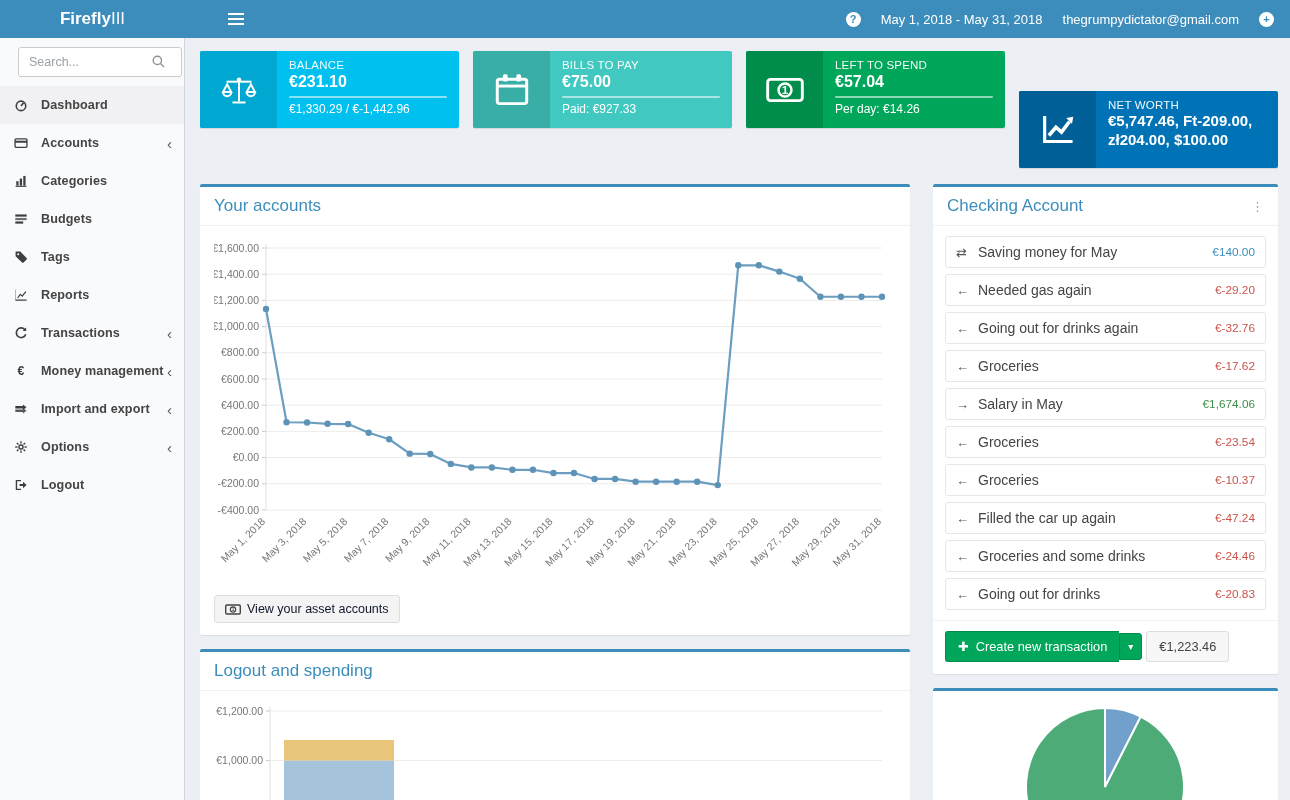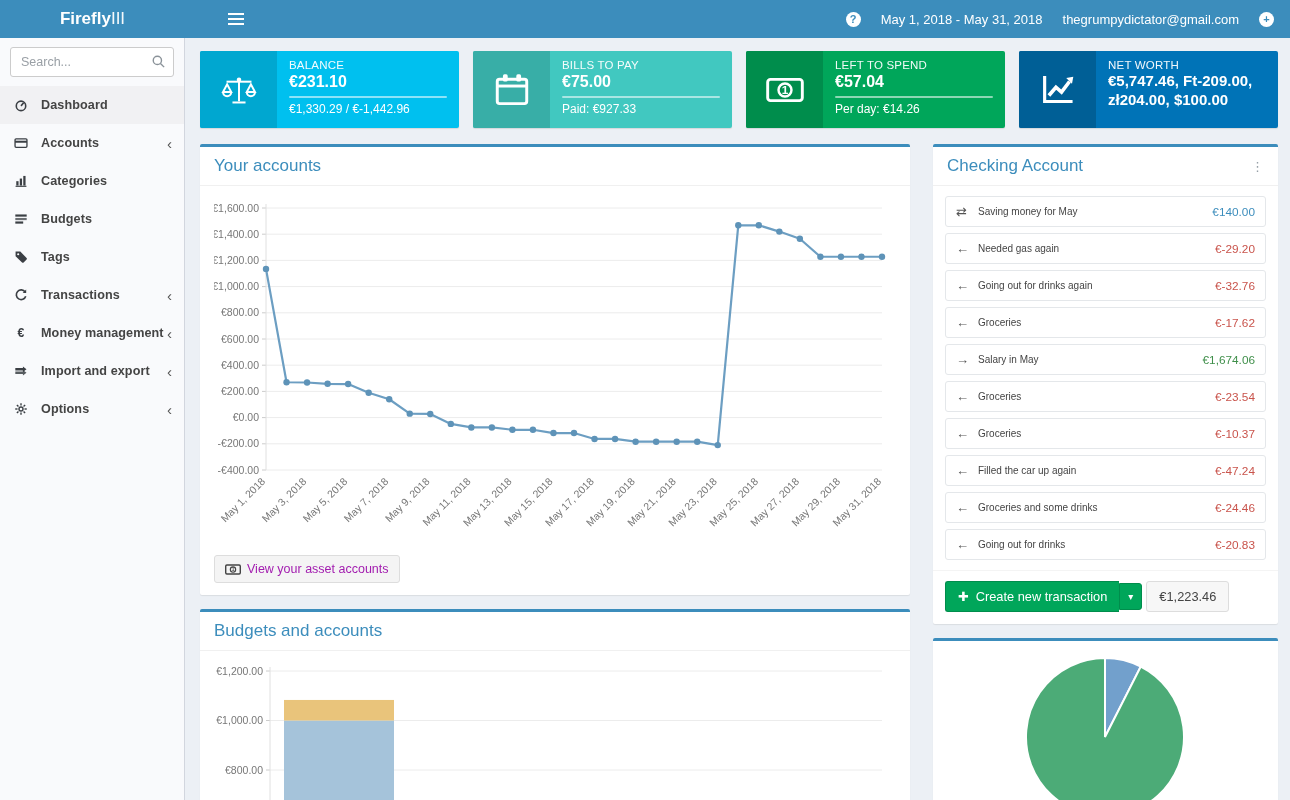--- a/index.html
+++ b/index.html
@@ -13,21 +13,21 @@
   .brand span { font-weight:300; opacity:.95; }
   .hamburger { width:44px; display:flex; flex-direction:column; gap:3px; align-items:center; justify-content:center; cursor:pointer; }
   .hamburger i { display:block; width:16px; height:2px; background:#fff; }
   .nav-right { margin-left:auto; display:flex; align-items:center; gap:20px; padding-right:16px; color:#fff; font-size:13px; }
   .nav-circle { width:15px; height:15px; border-radius:50%; background:#fff; color:#3c8dbc; font-size:11px; font-weight:700; display:flex; align-items:center; justify-content:center; cursor:pointer; }
   .nav-text { cursor:pointer; }
 
   
   .sidebar { position:fixed; top:38px; left:0; bottom:0; width:185px; background:#f9fafc; border-right:1px solid #d2d6de; }
   .search-wrap { margin:9px 10px; position:relative; }
-  .search-wrap input { width:100%; height:30px; border:1px solid #ccc; border-radius:3px; background:#fff; padding:0 12px 0 10px; font-size:12.5px; color:#555; font-family:inherit; outline:none; }
+  .search-wrap input { width:100%; height:30px; border:1px solid #ccc; border-radius:3px; background:#fff; padding:0 12px 0 10px; font-size:12.5px; color:#555; font-family:inherit; outline:none;margin-left:8px; }
   .search-wrap input::placeholder { color:#9aa0a6; }
   .search-wrap svg { position:absolute; right:8px; top:7px; }
   .menu { margin-top:6px; }
   .menu-item { display:flex; align-items:center; height:38px; padding:0 12px 0 14px; color:#444; cursor:pointer; text-decoration:none; }
   .menu-item.active { background:#f1f1f3; }
   .mi-icon { width:20px; height:16px; margin-right:7px; color:#3b3f44; display:flex; align-items:center; }
   .mi-icon svg { width:14px; height:14px; fill:currentColor; }
   .mi-label { font-weight:700; font-size:12.6px; letter-spacing:.1px; }
   .mi-chevron { margin-left:auto; color:#555; font-size:15px; line-height:1; }
 
@@ -52,27 +52,27 @@
   
   .columns { display:flex; gap:23px; align-items:flex-start; }
   .col-left { width:710px; }
   .col-right { flex:1; }
   .panel { background:#fff; border-top:3px solid #3c8dbc; border-radius:2px; box-shadow:0 1px 1px rgba(0,0,0,.08); margin-bottom:14px; }
   .panel-head { display:flex; align-items:center; padding:9px 14px; border-bottom:1px solid #f0f0f0; }
   .panel-title { font-size:17px; color:#3c8dbc; cursor:pointer; }
   .panel-tools { margin-left:auto; color:#97a0a8; font-size:13px; cursor:pointer; }
   .panel-body { padding:8px 14px 12px 14px; }
 
-  .btn-default { display:inline-flex; align-items:center; gap:6px; background:#f4f4f4; border:1px solid #ddd; border-radius:3px; color:#a21caf; font-size:12.5px; padding:6px 10px; cursor:pointer; font-family:inherit; margin-top:8px; }
+  .btn-default { display:inline-flex; align-items:center; gap:6px; background:#f4f4f4; border:1px solid #ddd; border-radius:3px; color:#0f172a; font-size:12.5px; padding:6px 10px; cursor:pointer; font-family:inherit; margin-top:8px; }
 
   
   .txn-list { padding:10px 12px 4px 12px; }
   .txn-row { display:flex; align-items:center; border:1px solid #e4e7ea; border-radius:3px; background:#fff; padding:7px 10px; margin-bottom:6px; cursor:pointer; }
   .txn-icon { width:22px; color:#555; font-size:13px; }
-  .txn-desc { font-size:10px; color:#444;text-align:right; }
+  .txn-desc { font-size:14px; color:#444;text-align:right; }
   .txn-amount { margin-left:auto; font-size:11.8px; }
   .amt-transfer { color:#3c8dbc; }
   .amt-neg { color:#c9544c; }
   .amt-pos { color:#3f8f4a; }
   .panel-footer { display:flex; align-items:center; padding:10px 12px 12px 12px; border-top:1px solid #f4f4f4; }
   .btn-green { display:inline-flex; align-items:center; gap:7px; background:#00a65a; border:1px solid #008d4c; border-right:none; color:#fff; font-size:12.8px; padding:7px 12px; border-radius:3px 0 0 3px; cursor:pointer; font-family:inherit; }
   .btn-green .plus { font-weight:700; }
   .btn-caret { background:#00a65a; border:1px solid #008d4c; border-left:1px solid #008d4c; color:#fff; padding:7px 8px; border-radius:0 3px 3px 0; font-size:10px; cursor:pointer; }
   .balance-chip { margin-left:4px; background:#f7f7f7; border:1px solid #ddd; border-radius:3px; padding:7px 12px; font-size:12.8px; color:#444; }
 
@@ -153,20 +153,29 @@
           <svg viewBox="0 0 16 16">
             <path d="M1.8 1.8h5.4l7.2 7.2a1.3 1.3 0 0 1 0 1.8l-3.4 3.4a1.3 1.3 0 0 1-1.8 0L1.8 7.2z" fill="currentColor"></path>
             <circle cx="4.8" cy="4.8" r="1.2" fill="#f9fafc"></circle>
           </svg>
         </span>
         <span class="mi-label">Tags</span>
       </a>
       <a class="menu-item">
         <span class="mi-icon">
           <svg viewBox="0 0 16 16">
+            <path d="M2 1.8v11.4h12.4v1.4H1.6V1.8z" fill="currentColor"></path>
+            <path d="M3.6 11 7 6.4l2.2 2L13 3.8l1.1.9-4.7 5.7-2.2-2-2.5 3.4z" fill="currentColor"></path>
+          </svg>
+        </span>
+        <span class="mi-label">Reports</span>
+      </a>
+      <a class="menu-item">
+        <span class="mi-icon">
+          <svg viewBox="0 0 16 16">
             <path d="M13.4 9.4A5.5 5.5 0 1 1 12.7 4.6" fill="none" stroke="currentColor" stroke-width="1.9"></path>
             <path d="M13.9 1.8v4h-4z" fill="currentColor"></path>
           </svg>
         </span>
         <span class="mi-label">Transactions</span>
         <span class="mi-chevron">‹</span>
       </a>
       <a class="menu-item">
         <span class="mi-icon">
           <svg viewBox="0 0 16 16">
@@ -197,20 +206,29 @@
               <line x1="12" y1="8" x2="14.6" y2="8"></line>
               <line x1="3.3" y1="3.3" x2="5.1" y2="5.1"></line>
               <line x1="10.9" y1="10.9" x2="12.7" y2="12.7"></line>
               <line x1="3.3" y1="12.7" x2="5.1" y2="10.9"></line>
               <line x1="10.9" y1="5.1" x2="12.7" y2="3.3"></line>
             </g>
           </svg>
         </span>
         <span class="mi-label">Options</span>
         <span class="mi-chevron">‹</span>
+      </a>
+      <a class="menu-item">
+        <span class="mi-icon">
+          <svg viewBox="0 0 16 16">
+            <path d="M2 2.2h6v1.6H3.6v8.4H8v1.6H2z" fill="currentColor"></path>
+            <path d="M10.3 4.4 14.4 8l-4.1 3.6V9.2H6.4V6.8h3.9z" fill="currentColor"></path>
+          </svg>
+        </span>
+        <span class="mi-label">Logout</span>
       </a>
     </nav>
 </aside>
 
 <main class="main">
 
   <div class="content-header">
     <svg class="ch-icon" width="18" height="20" viewBox="0 0 18 20">
       <path d="M9 0.5C6 5 3.8 7.4 3.8 10.4a5.2 5.2 0 0 0 10.4 0C14.2 7.4 12 5 9 0.5z" fill="#4a5259"></path>
       <rect x="1.5" y="17.2" width="15" height="1.7" fill="#4a5259"></rect>
@@ -266,21 +284,21 @@
             <text x="17" y="14.8" text-anchor="middle" font-size="10.5" font-weight="bold" fill="currentColor">1</text>
           </svg>
         </div>
         <div class="ib-content">
           <div class="ib-label">LEFT TO SPEND</div>
           <div class="ib-value">€57.04</div>
           <div class="ib-line"></div>
           <div class="ib-footer">Per day: €14.26</div>
         </div>
       </div>
-      <div class="info-box" style="background: rgb(0, 115, 183);">
+      <div class="info-box" style="background: rgb(0, 115, 183); margin-top: 40px;">
         <div class="ib-icon" style="background: rgb(0, 95, 150);">
           <svg viewBox="0 0 30 28" width="38" height="34" style="color: rgb(255, 255, 255);">
             <path fill="none" stroke="currentColor" stroke-width="2.6" d="M4 2.5v21h23"></path>
             <path fill="none" stroke="currentColor" stroke-width="3" d="M7.5 18.5l5.8-6.8 4.6 4L24.5 7"></path>
             <path d="M21.8 4.2 27.6 3l-1.1 5.8z" fill="currentColor"></path>
           </svg>
         </div>
         <div class="ib-content">
           <div class="ib-label">NET WORTH</div>
           <div class="ib-value" style="font-size: 15px;">€5,747.46, Ft-209.00, zł204.00, $100.00</div>
@@ -386,21 +404,21 @@
                 <circle cx="17" cy="11" r="5.6" fill="none" stroke="#444" stroke-width="2.6"></circle>
                 <text x="17" y="14.6" text-anchor="middle" font-size="10" font-weight="bold" fill="#444">1</text>
               </svg>
             <span>View your asset accounts</span>
           </button>
         </div>
       </section>
 
       <section class="panel">
         <div class="panel-head">
-          <span class="panel-title">Budgets and accounts</span>
+          <span class="panel-title">Logout and spending</span>
         </div>
         <div class="panel-body">
           <svg id="bar-chart" width="680" height="320">
               <line x1="56" y1="12" x2="668" y2="12" stroke="#ececec" stroke-width="1"></line>
               <line x1="52" y1="12" x2="56" y2="12" stroke="#ccc" stroke-width="1"></line>
               <text x="49" y="15.5" text-anchor="end" font-size="10.5" fill="#777">€1,200.00</text>
               <line x1="56" y1="61.5" x2="668" y2="61.5" stroke="#ececec" stroke-width="1"></line>
               <line x1="52" y1="61.5" x2="56" y2="61.5" stroke="#ccc" stroke-width="1"></line>
               <text x="49" y="65" text-anchor="end" font-size="10.5" fill="#777">€1,000.00</text>
               <line x1="56" y1="111" x2="668" y2="111" stroke="#ececec" stroke-width="1"></line>

